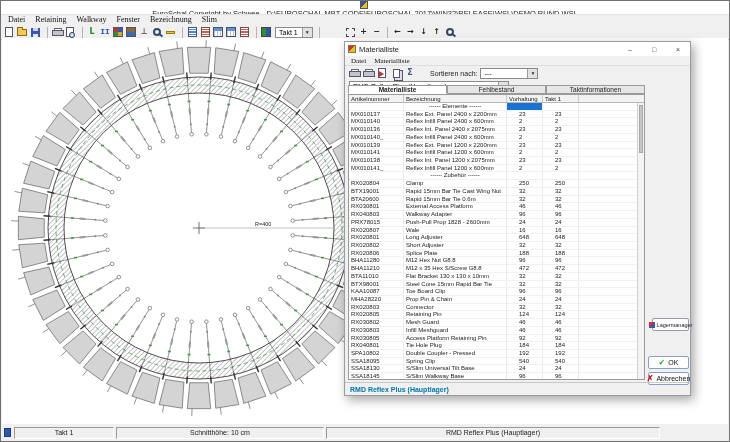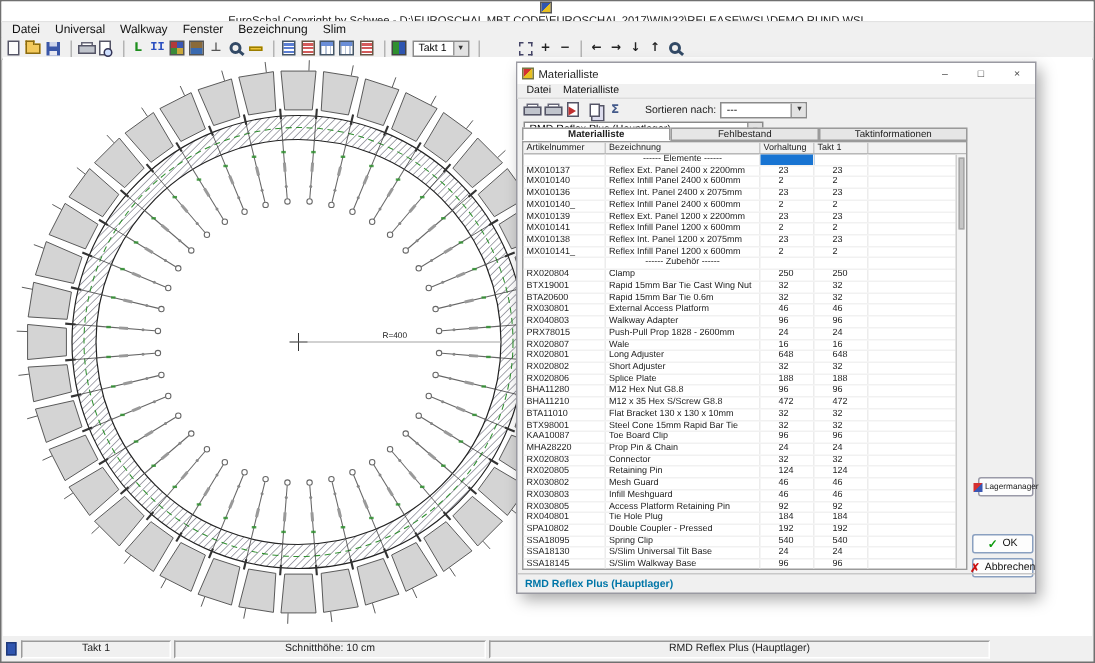--- a/index.html
+++ b/index.html
@@ -6,21 +6,21 @@
   html,body { width:730px; height:442px; overflow:hidden; }
   body { font-family:"Liberation Sans", sans-serif; background:#f0f0f0; position:relative; }
   .app { position:absolute; inset:0; border:1px solid #707070; background:#f0f0f0; }
 
   
   .titlebar { height:14px; background:#ffffff; display:flex; align-items:center; padding:0 3px; border-bottom:1px solid #e2e2e2;flex-direction:column; }
   .app-ico { width:8px; height:8px; flex:none; margin-right:3px;
      background:linear-gradient(135deg,#2f55b0 0 50%,#e8c020 50% 100%); border:1px solid #555; }
   .title-text { font-size:7.5px; color:#222; white-space:nowrap; overflow:hidden; }
   .menubar { height:10px; display:flex; align-items:center; background:#f0f0f0; padding-left:2px; }
-  .menu-item { font-size:8px; color:#111; padding:0 5px; line-height:10px; }
+  .menu-item { font-size:8px; color:#111; padding:0 5px; line-height:10px;font-family:Liberation Serif, serif; }
   .toolbar { height:15px; display:flex; align-items:center; padding:0 2px; background:#f0f0f0; border-bottom:1px solid #c8c8c8; }
   .tb-group { display:flex; align-items:center; gap:1px; margin-right:3px; }
   .sep { width:1px; height:11px; background:#b4b4b4; margin:0 3px; flex:none; }
   .spacer { width:22px; flex:none; }
 
   .ic { width:12px; height:12px; display:flex; align-items:center; justify-content:center; flex:none;
         font:bold 8px "DejaVu Sans", sans-serif; }
   .g-char { font:bold 8px "DejaVu Sans", sans-serif; line-height:10px; }
   .g-page { width:8px; height:10px; background:#fdfdfd; border:1px solid #556; }
   .g-folder { width:10px; height:7px; background:#f3c95c; border:1px solid #8a6a10; position:relative; }
@@ -113,21 +113,21 @@
 
 <div class="app">
 
   <div class="titlebar">
     <span class="app-ico"></span>
     <span class="title-text">EuroSchal Copyright by Schwee - D:\EUROSCHAL MBT CODE\EUROSCHAL 2017\WIN32\RELEASE\WSL\DEMO RUND.WSL</span>
   </div>
 
   <div class="menubar" id="menubar">
       <span class="menu-item">Datei</span>
-      <span class="menu-item">Universal</span>
+      <span class="menu-item">Retaining</span>
       <span class="menu-item">Walkway</span>
       <span class="menu-item">Fenster</span>
       <span class="menu-item">Bezeichnung</span>
       <span class="menu-item">Slim</span>
     </div>
 
   <div class="toolbar" id="toolbar">
       <span class="tb-group">
         <span class="ic">
           <span class="g-page"></span>

